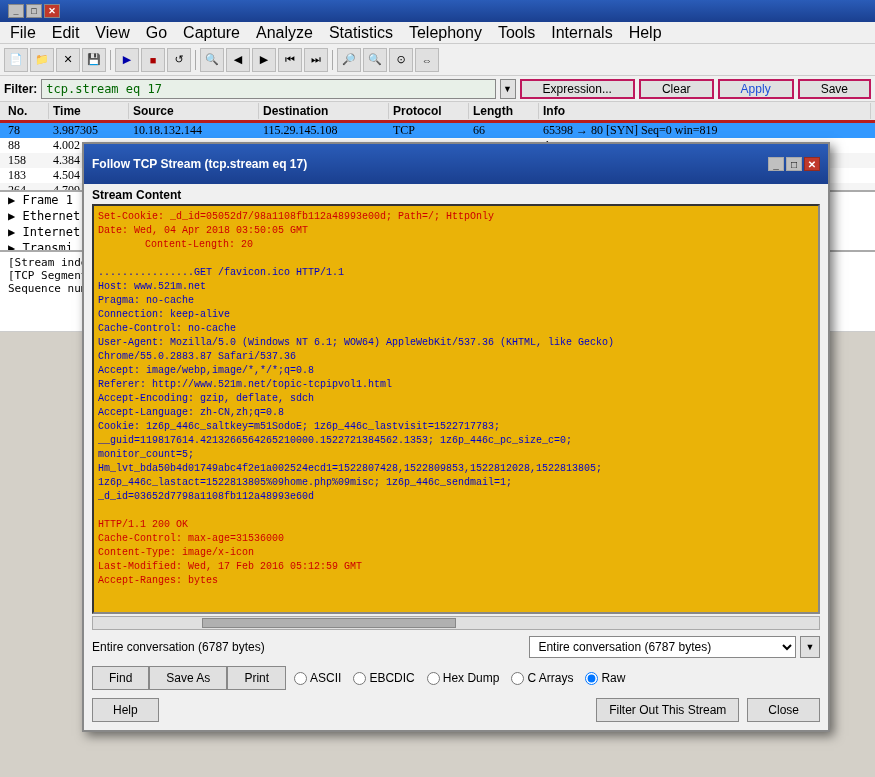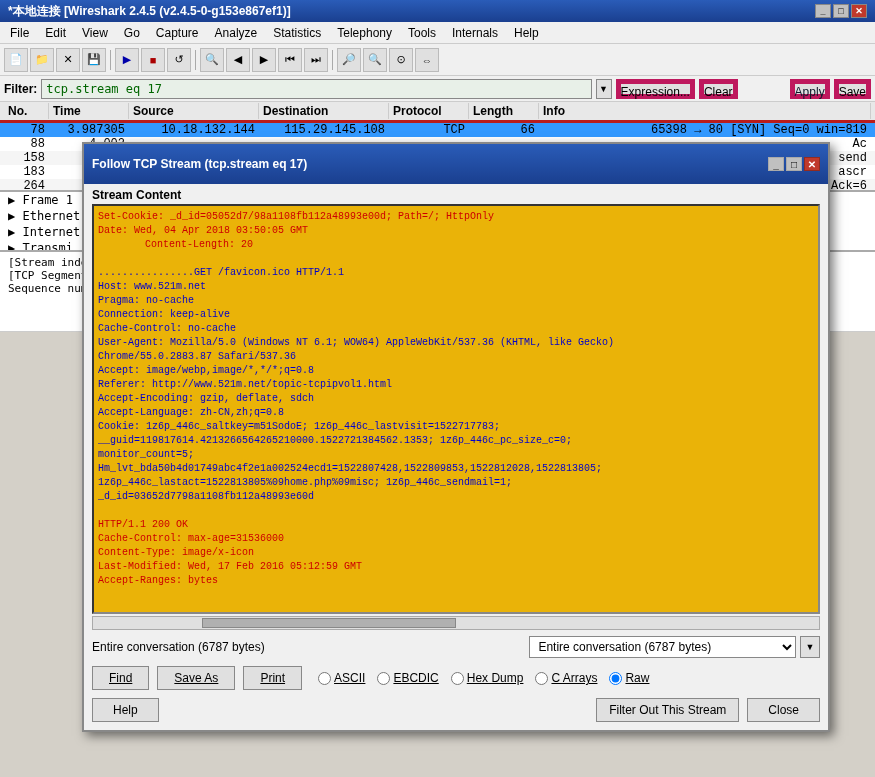--- a/index.html
+++ b/index.html
@@ -47,21 +47,21 @@
       background: #f0f0f0;
       border-bottom: 1px solid #ccc;
       display: flex;
       align-items: center;
       padding: 2px 4px;
       height: 22px;
       gap: 4px;
     }
     .menu-item {
       padding: 2px 6px;
-      font-size: 12px;
+      font-size: 16px;
       cursor: pointer;
       color: #000;
     }
 
     
     .toolbar {
       background: #f0f0f0;
       border-bottom: 1px solid #ccc;
       display: flex;
       align-items: center;
@@ -117,30 +117,29 @@
       height: 20px;
       background: #e0e0e0;
       border: 1px solid #888;
       cursor: pointer;
       display: flex;
       align-items: center;
       justify-content: center;
       font-size: 9px;
     }
     .filter-btn {
-      padding: 1px 0;
+      padding: 1px 21px;
       height: 20px;
       background: #e0e0e0;
-      border: 5px solid #be185d;
+      border: 2px solid #be185d;
       cursor: pointer;
       font-size: 12px;
     }
     .filter-btn.apply {
-      color: #0f172a;
-      margin-left: 48px;
+      color: #1d4ed8;
     }
 
     
     .packet-header {
       background: #e8e8e8;
       border-bottom: 3px solid #b91c1c;
       display: grid;
       grid-template-columns: 45px 80px 130px 130px 80px 70px 1fr;
       padding: 1px 4px;
       font-size: 12px;
@@ -150,23 +149,22 @@
       padding: 1px 4px;
       border-right: 1px solid #ccc;
     }
 
     
     .packet-row {
       display: grid;
       grid-template-columns: 45px 80px 130px 130px 80px 70px 1fr;
       padding: 0px 4px;
       font-size: 12px;
-      font-family: Liberation Mono, monospace;
-      cursor: pointer;
-      text-align: right;
+      font-family: Liberation Serif, serif;
+      cursor: pointer;
     }
     .packet-row:nth-child(odd) { background: #ffffff; }
     .packet-row:nth-child(even) { background: #f5f5f5; }
     .packet-row.selected { background: #3399ff; color: white; }
     .packet-row.tcp { color: #000; }
     .pr-cell {
       padding: 0px 4px;
       overflow: hidden;
       white-space: nowrap;
     }
@@ -277,23 +275,21 @@
       align-items: center;
       justify-content: center;
       cursor: pointer;
       font-size: 9px;
     }
 
     .dialog-buttons-row {
       display: flex;
       align-items: center;
       padding: 4px 8px;
-      gap: 8px;
       flex-shrink: 0;
-      text-decoration: underline;
     }
     .dialog-btn {
       padding: 3px 16px;
       background: #e0e0e0;
       border: 1px solid #888;
       cursor: pointer;
       font-size: 12px;
       height: 24px;
     }
 
@@ -344,21 +340,20 @@
       border: 1px solid #888;
       cursor: pointer;
       font-size: 12px;
       height: 24px;
     }
   </style>
 </head>
 <body>
 
 <div class="title-bar">
-  <span>*本地连接 [Wireshark 2.4.5 (v2.4.5-0-g153e867ef1)]</span>
   <div class="title-bar-buttons">
     <div class="title-btn">_</div>
     <div class="title-btn">□</div>
     <div class="title-btn" style="background:#c0392b;color:white;">✕</div>
   </div>
 </div>
 
 <div class="menu-bar">
   <span class="menu-item">File</span>
   <span class="menu-item">Edit</span>

